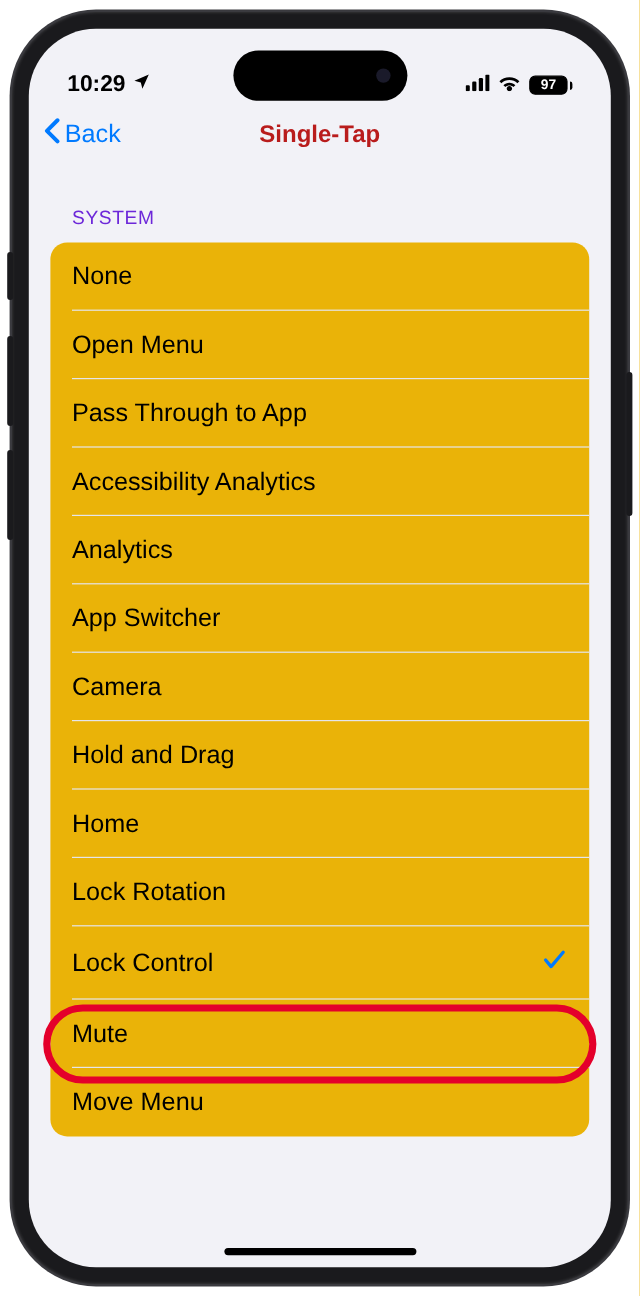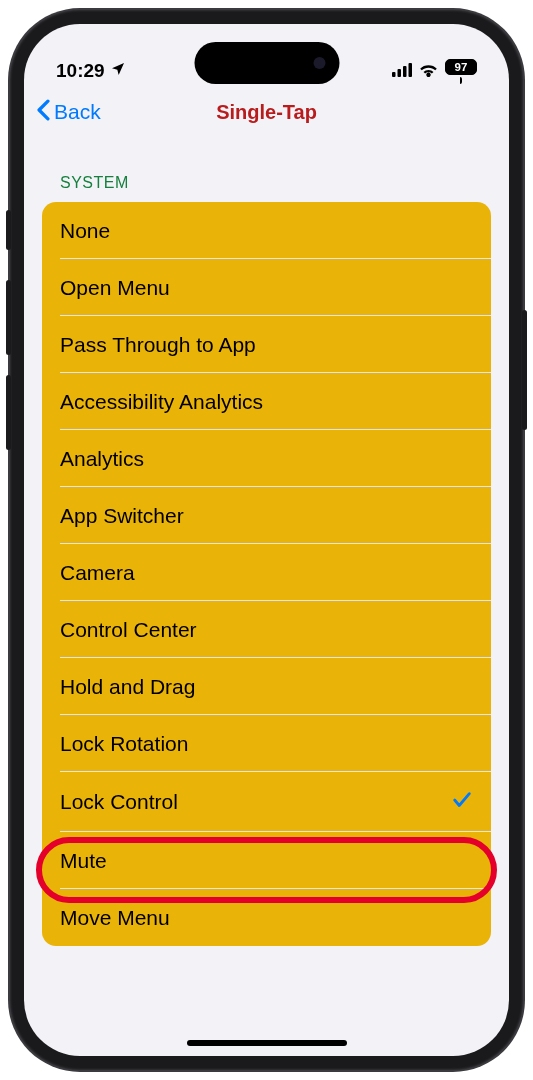--- a/index.html
+++ b/index.html
@@ -88,21 +88,20 @@
     .status-right {
       display: flex;
       align-items: center;
       gap: 7px;
     }
     
     .battery-box {
       display: inline-flex;
       align-items: center;
       gap: 2px;
-      flex-direction: column;
     }
     .battery-body {
       width: 32px;
       height: 16px;
       border: 1.5px solid #000;
       border-radius: 5px;
       background: #000;
       color: #fff;
       font-size: 11.5px;
       font-weight: 700;
@@ -142,21 +141,21 @@
       font-weight: 700;
       color: #b91c1c;
     }
     
     .content {
       padding: 0 18px;
     }
     
     .section-header {
       font-size: 16px;
-      color: #15803d;
+      color: #6d28d9;
       letter-spacing: 0.5px;
       padding: 36px 18px 10px;
       text-transform: uppercase;
     }
     
     .list-group {
       background: #eab308;
       border-radius: 14px;
       overflow: visible;
       position: relative;
@@ -280,24 +279,24 @@
           <div class="list-item">
             <span>Analytics</span>
           </div>
           <div class="list-item">
             <span>App Switcher</span>
           </div>
           <div class="list-item">
             <span>Camera</span>
           </div>
           <div class="list-item">
-            <span>Control Center</span>
-          </div>
-          <div class="list-item">
             <span>Hold and Drag</span>
+          </div>
+          <div class="list-item">
+            <span>Home</span>
           </div>
           <div class="list-item">
             <span>Lock Rotation</span>
           </div>
           <div class="highlight-ring" style="top: 635px;"></div>
           <div class="list-item">
             <span>Lock Control</span>
             <span class="check-icon"><svg width="22" height="22" viewBox="0 0 24 24" fill="none" stroke="#007aff" stroke-width="3" stroke-linecap="round" stroke-linejoin="round">
                 <path d="M4 12l5 6L20 5"></path>
               </svg></span>

